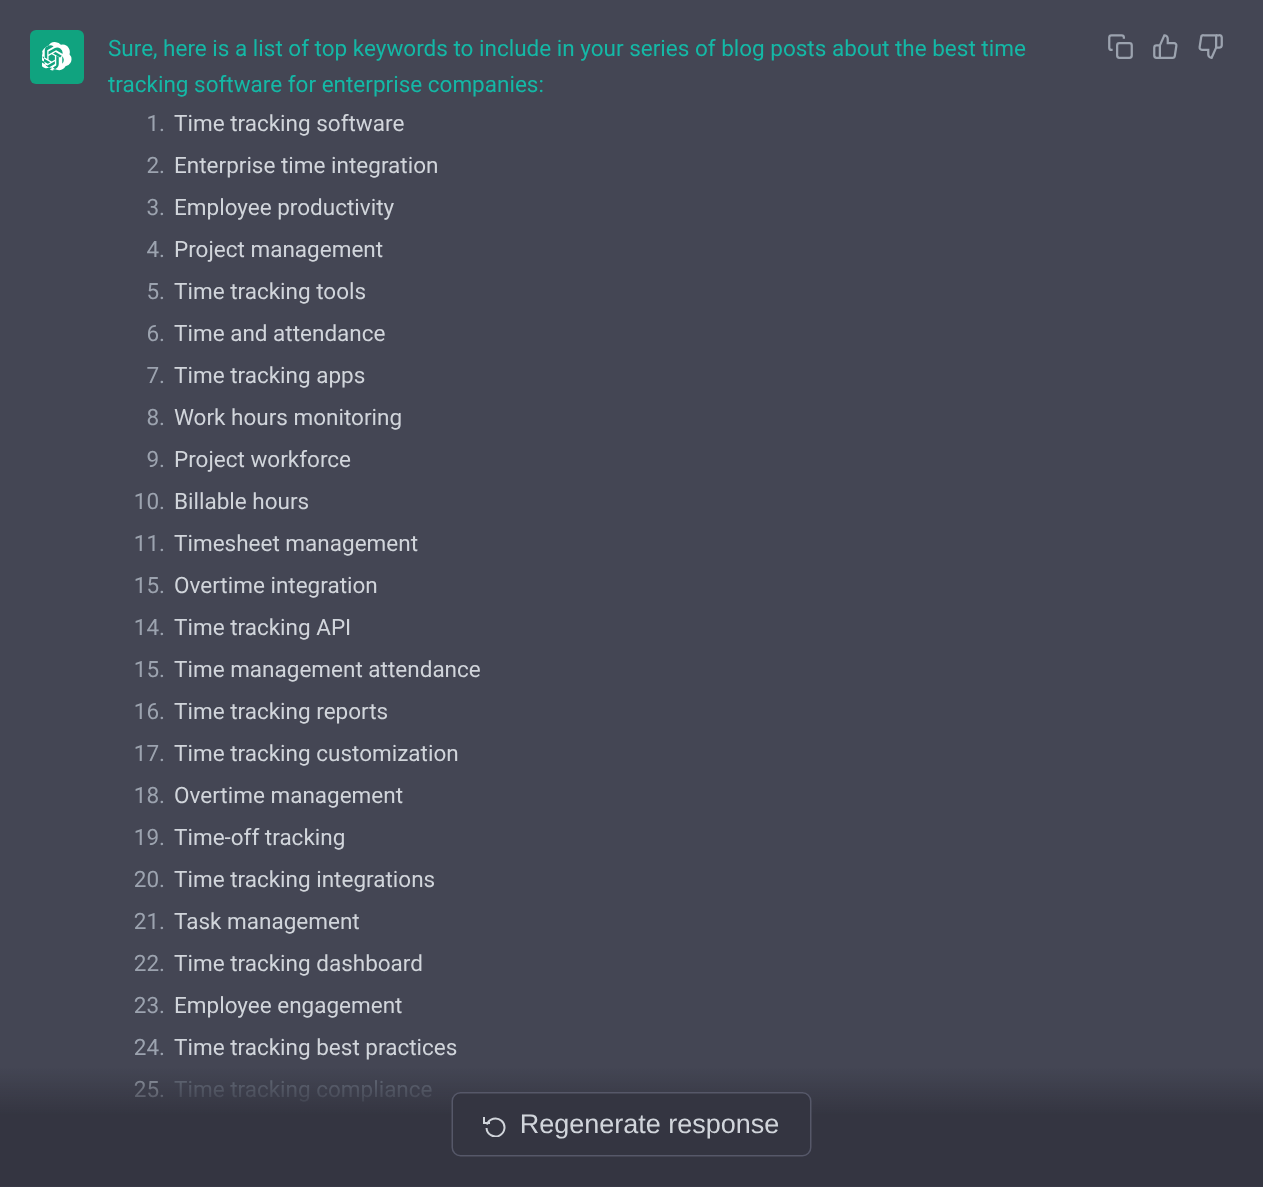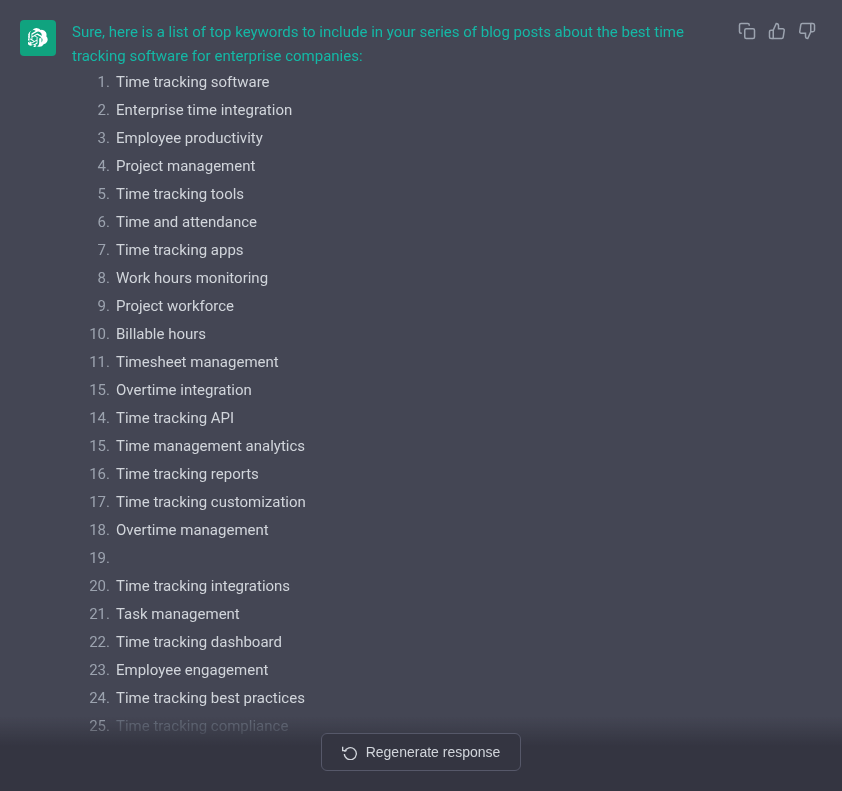--- a/index.html
+++ b/index.html
@@ -133,21 +133,21 @@
     .regenerate-btn {
       display: flex;
       align-items: center;
       gap: 8px;
       background-color: #343541;
       border: 1px solid #565869;
       color: #d1d5db;
       padding: 10px 20px;
       border-radius: 6px;
       cursor: pointer;
-      font-size: 14px;
+      font-size: 18px;
     }
 
     .regenerate-icon {
       width: 16px;
       height: 16px;
     }
   </style>
 </head>
 <body>
 
@@ -211,36 +211,37 @@
             <li>
               <span class="item-number">15.</span>
               <span class="item-text">Overtime integration</span>
             </li>
             <li>
               <span class="item-number">14.</span>
               <span class="item-text">Time tracking API</span>
             </li>
             <li>
               <span class="item-number">15.</span>
-              <span class="item-text">Time management analytics</span>
+              <span class="item-text">Time management attendance</span>
             </li>
             <li>
               <span class="item-number">16.</span>
               <span class="item-text">Time tracking reports</span>
             </li>
             <li>
               <span class="item-number">17.</span>
               <span class="item-text">Time tracking customization</span>
             </li>
             <li>
               <span class="item-number">18.</span>
               <span class="item-text">Overtime management</span>
             </li>
             <li>
               <span class="item-number">19.</span>
+              <span class="item-text">Time-off tracking</span>
             </li>
             <li>
               <span class="item-number">20.</span>
               <span class="item-text">Time tracking integrations</span>
             </li>
             <li>
               <span class="item-number">21.</span>
               <span class="item-text">Task management</span>
             </li>
             <li>

